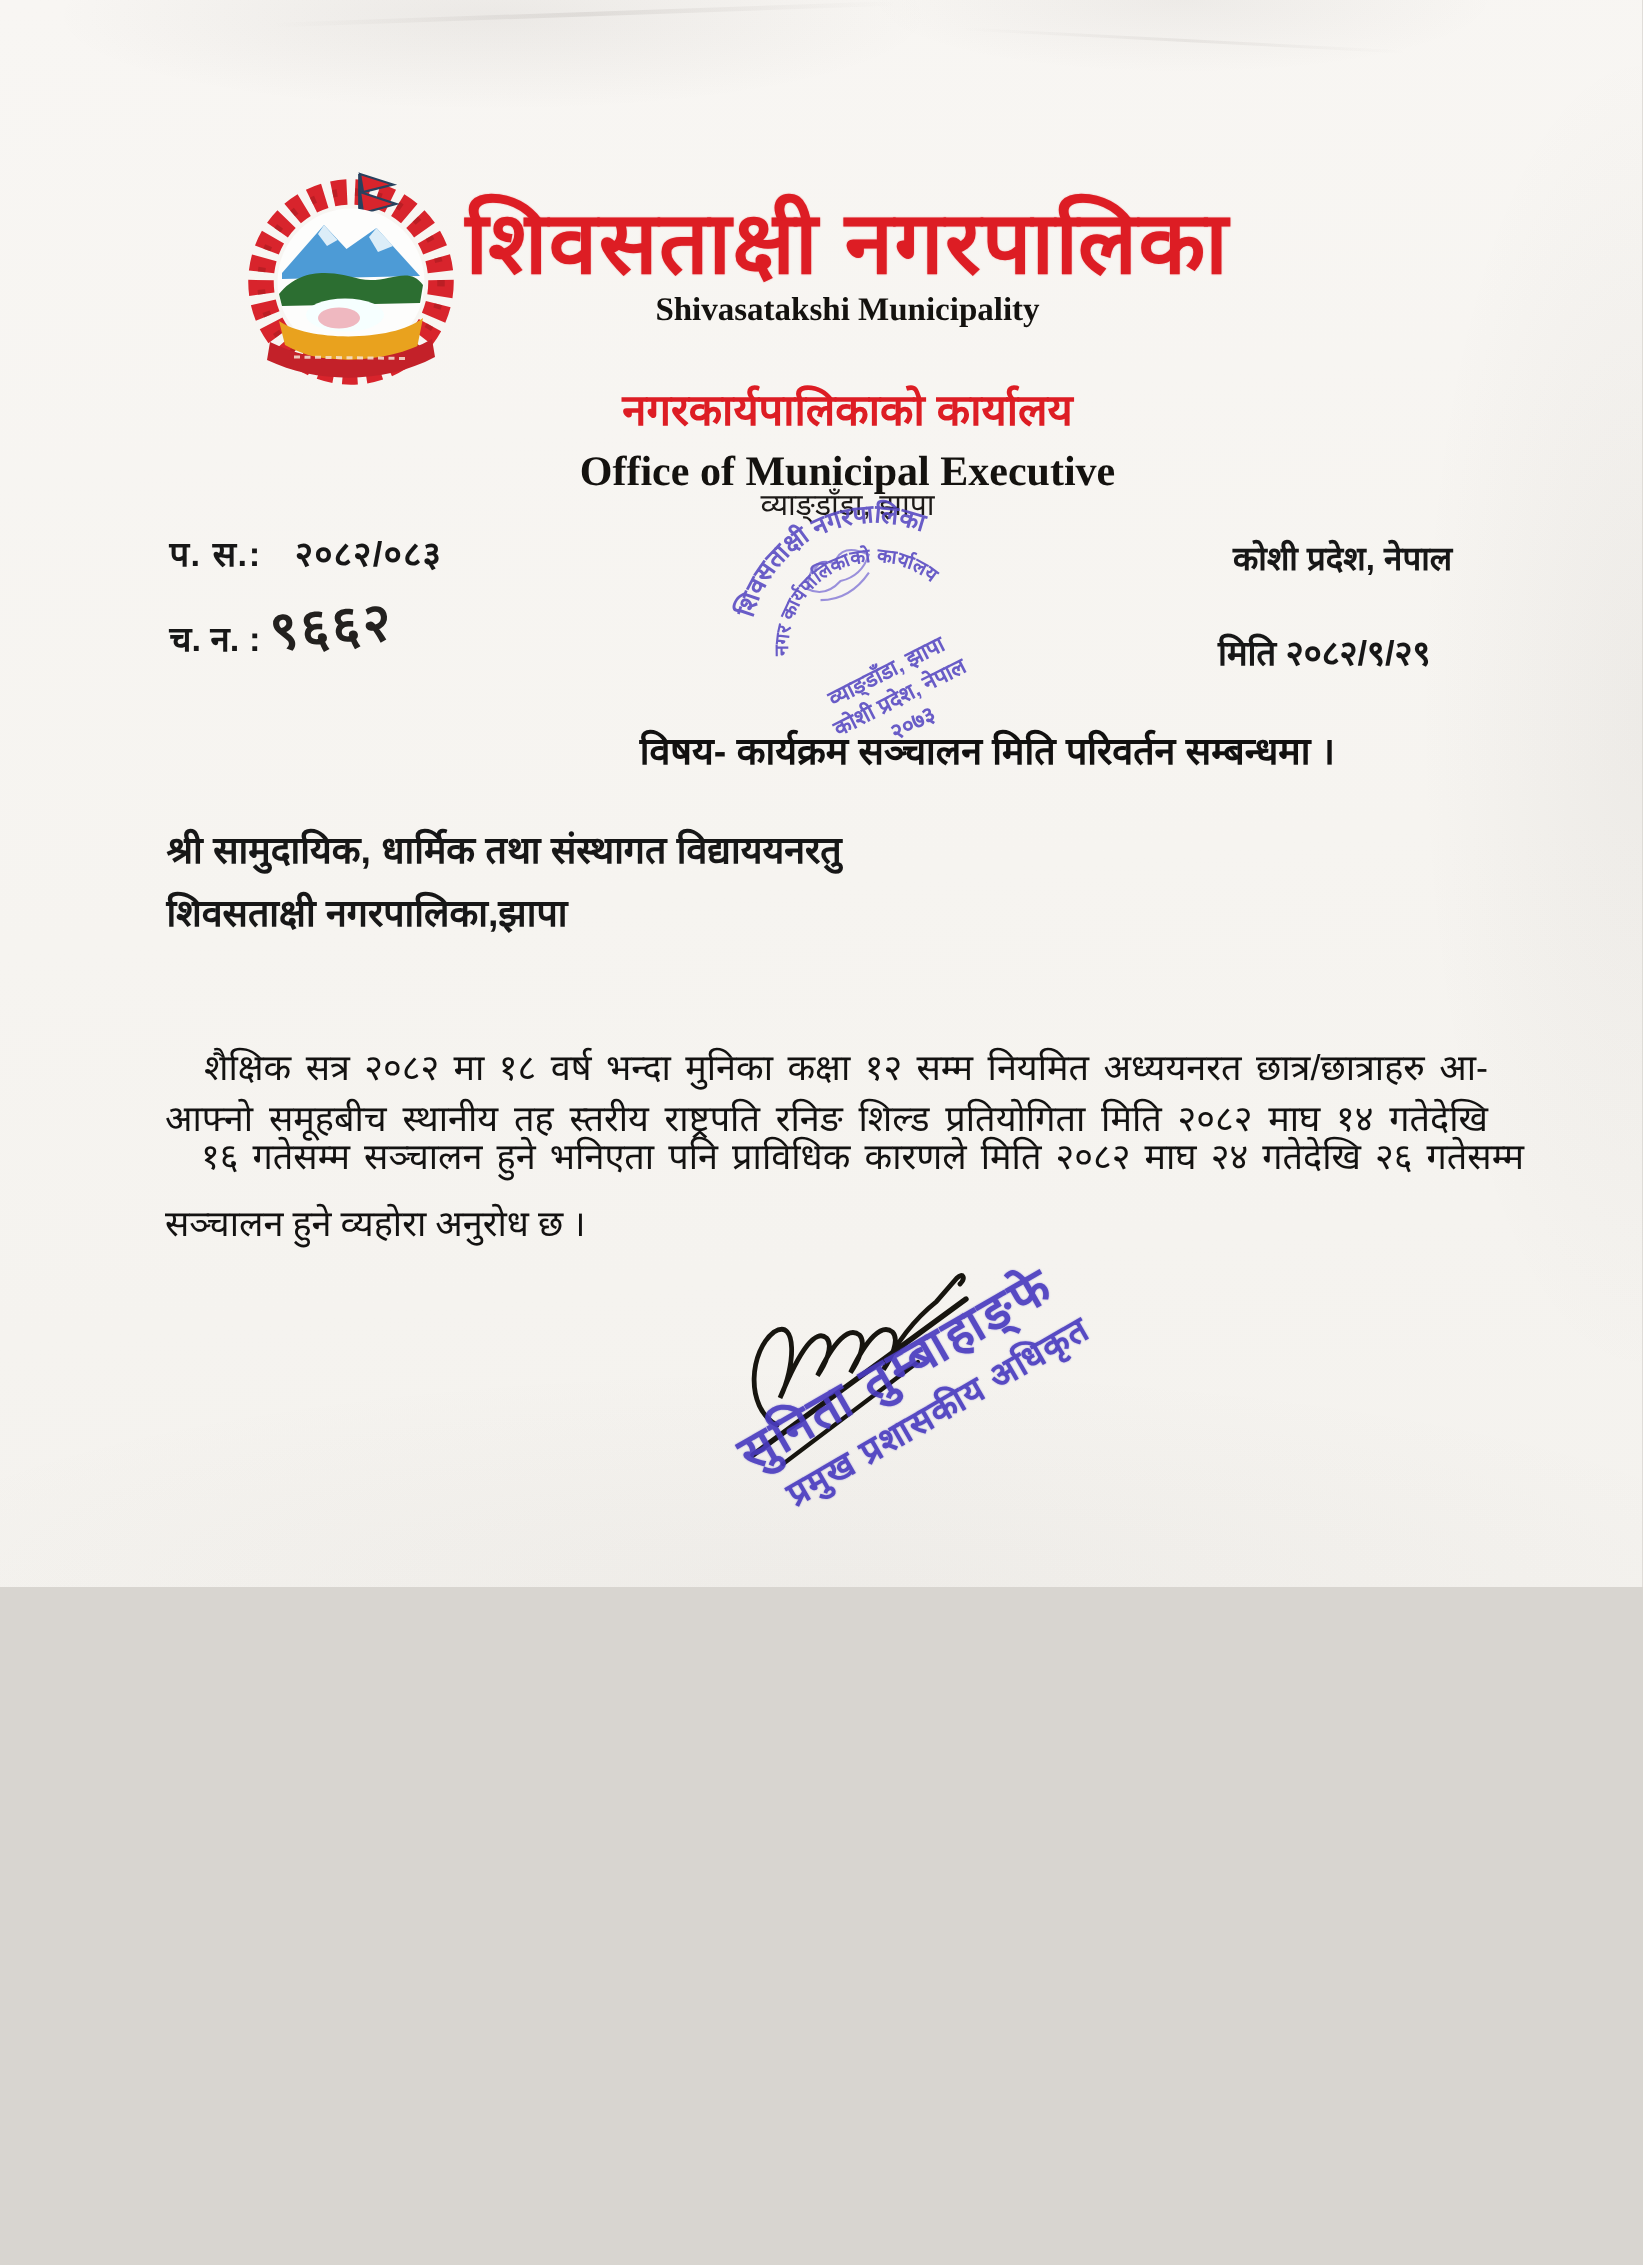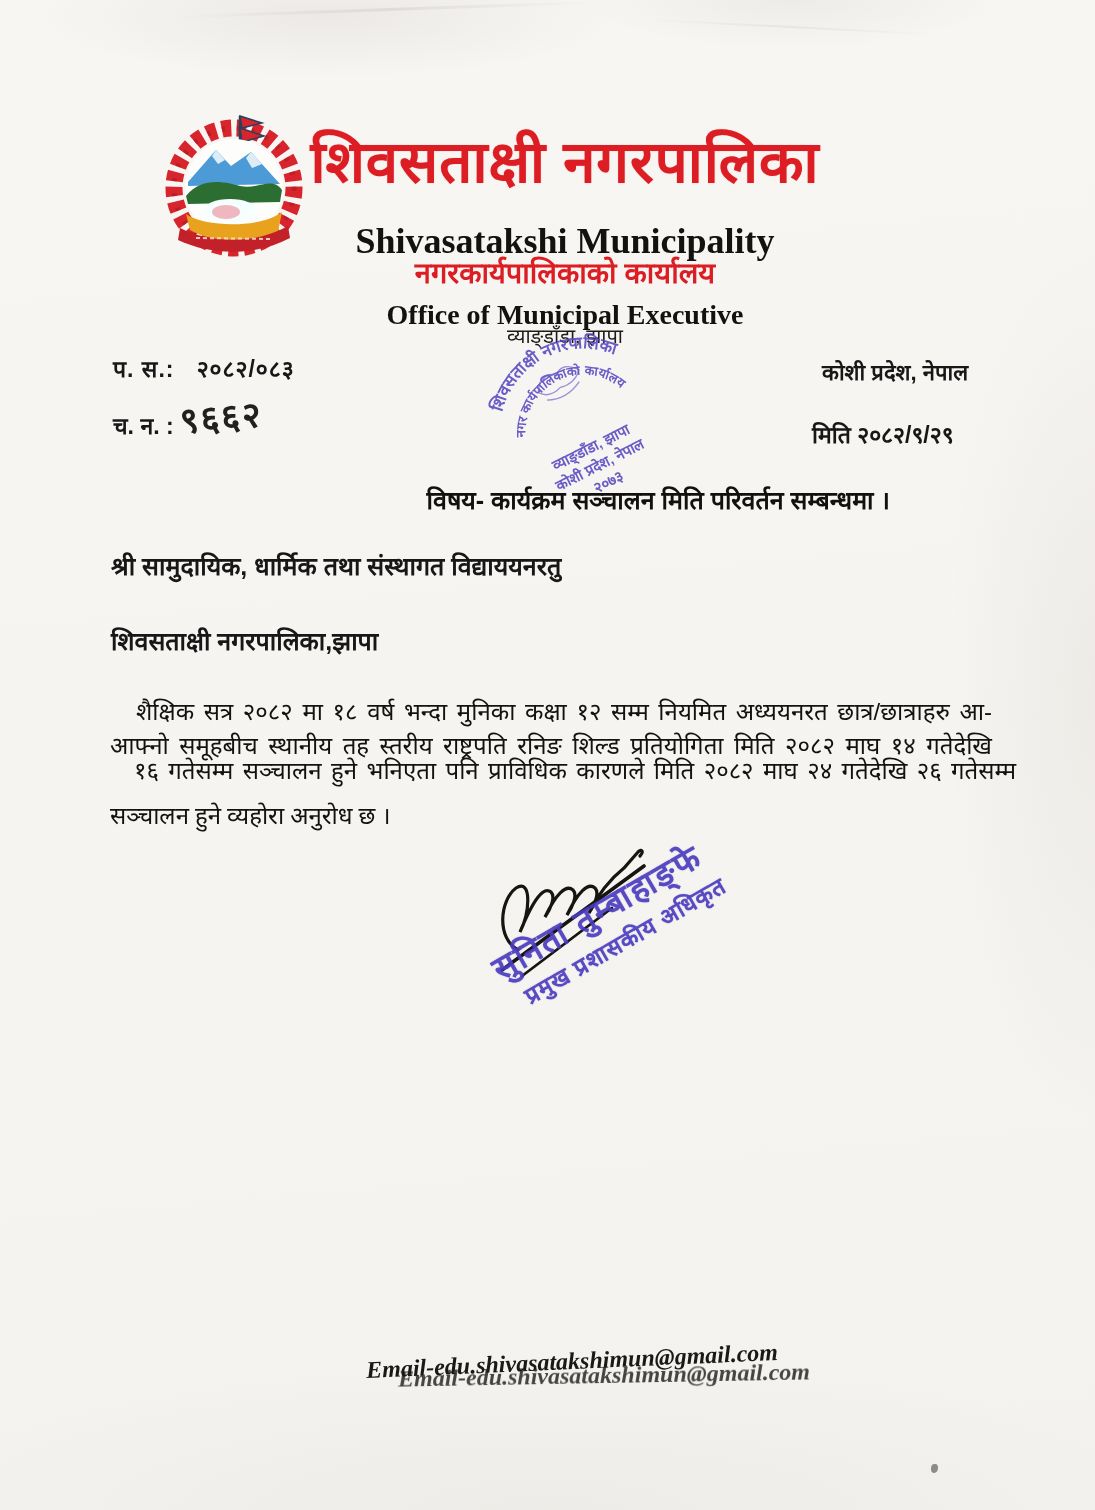--- a/index.html
+++ b/index.html
@@ -1,20 +1,20 @@
 <!DOCTYPE html>
 <html><head>
 <meta charset="utf-8">
 <style>
   * { margin: 0; padding: 0; box-sizing: border-box; }
   html, body { background: #d8d5d0; }
   .page {
     position: relative;
     width: 1095px;
-    height: 1510px;
+    height: 1058px;
     margin: 0 auto;
     overflow: hidden;
     font-family: "Liberation Sans", sans-serif;
     color: #171717;
     background:
       radial-gradient(ellipse 420px 90px at 30% 1%, rgba(70,60,55,.07), transparent 70%),
       radial-gradient(ellipse 300px 70px at 72% 0%, rgba(70,60,55,.06), transparent 70%),
       radial-gradient(ellipse 200px 600px at 100% 45%, rgba(70,60,55,.05), transparent 75%),
       radial-gradient(ellipse 900px 200px at 50% 100%, rgba(70,60,55,.035), transparent 75%),
       linear-gradient(175deg, #f8f6f3 0%, #f6f4f0 55%, #f4f2ee 100%);
@@ -34,22 +34,22 @@
     background: rgba(60,55,50,.55); border-radius: 50% 40% 55% 45%; filter: blur(.6px);
   }
   
   .logo { position: absolute; left: 122px; top: 112px; width: 228px; height: 158px; }
   .title-np {
     position: absolute; left: 300px; top: 120px; width: 530px;
     text-align: center; color: #dd1d24; font-weight: bold; font-size: 58px;
     letter-spacing: 1px; text-shadow: 0 0 1px rgba(221,29,36,.45);
   }
   .title-en {
-    position: absolute; left: 300px; top: 220px; width: 530px; text-align: center;
-    font-family: "Liberation Serif", serif; font-weight: bold; font-size: 36px; color: #14120f;
+    position: absolute; left: 300px; top: 193px; width: 530px; text-align: center;
+    font-family: "Liberation Serif", serif; font-weight: bold; font-size: 22px; color: #14120f;
   }
   .office-np {
     position: absolute; left: 300px; top: 252px; width: 530px; text-align: center;
     color: #dd1d24; font-weight: bold; font-size: 29px;
   }
   .office-en {
     position: absolute; left: 300px; top: 299px; width: 530px; text-align: center;
     font-family: "Liberation Serif", serif; font-weight: bold; font-size: 28px; color: #14120f;
   }
   .address-np {
@@ -68,21 +68,21 @@
   
   .round-stamp { position: absolute; left: 452px; top: 316px; width: 252px; height: 212px; opacity: .88; }
   .round-stamp text { fill: #5648c2; font-family: "Liberation Sans", sans-serif; font-weight: bold; }
   .round-stamp .sketch { stroke: #6a5cd0; fill: none; stroke-width: 1.6; opacity: .75; }
   
   .subject {
     position: absolute; left: 240px; top: 482px; width: 650px; text-align: right;
     font-size: 25px; font-weight: bold; color: #121110;
   }
   .addr1 { position: absolute; left: 111px; top: 548px; font-size: 25px; font-weight: bold; }
-  .addr2 { position: absolute; left: 111px; top: 590px; font-size: 25px; font-weight: bold; margin-top: 33px; }
+  .addr2 { position: absolute; left: 111px; top: 590px; font-size: 25px; font-weight: bold; }
   .body-line { position: absolute; left: 110px; width: 882px; font-size: 24px; color: #131211; }
   .body-line.justify { text-align: justify; text-align-last: justify; }
   .bl0 { top: 694px; padding-left: 26px; }
   .bl1 { top: 728px; }
   .bl2 { top: 753px; margin-left: 24px; }
   .bl3 { top: 798px; font-family: Liberation Serif, serif; }
   
   .signature { position: absolute; left: 492px; top: 838px; width: 170px; height: 150px; }
   .sig-stamp {
     position: absolute; left: 512px; top: 938px; width: 400px;

